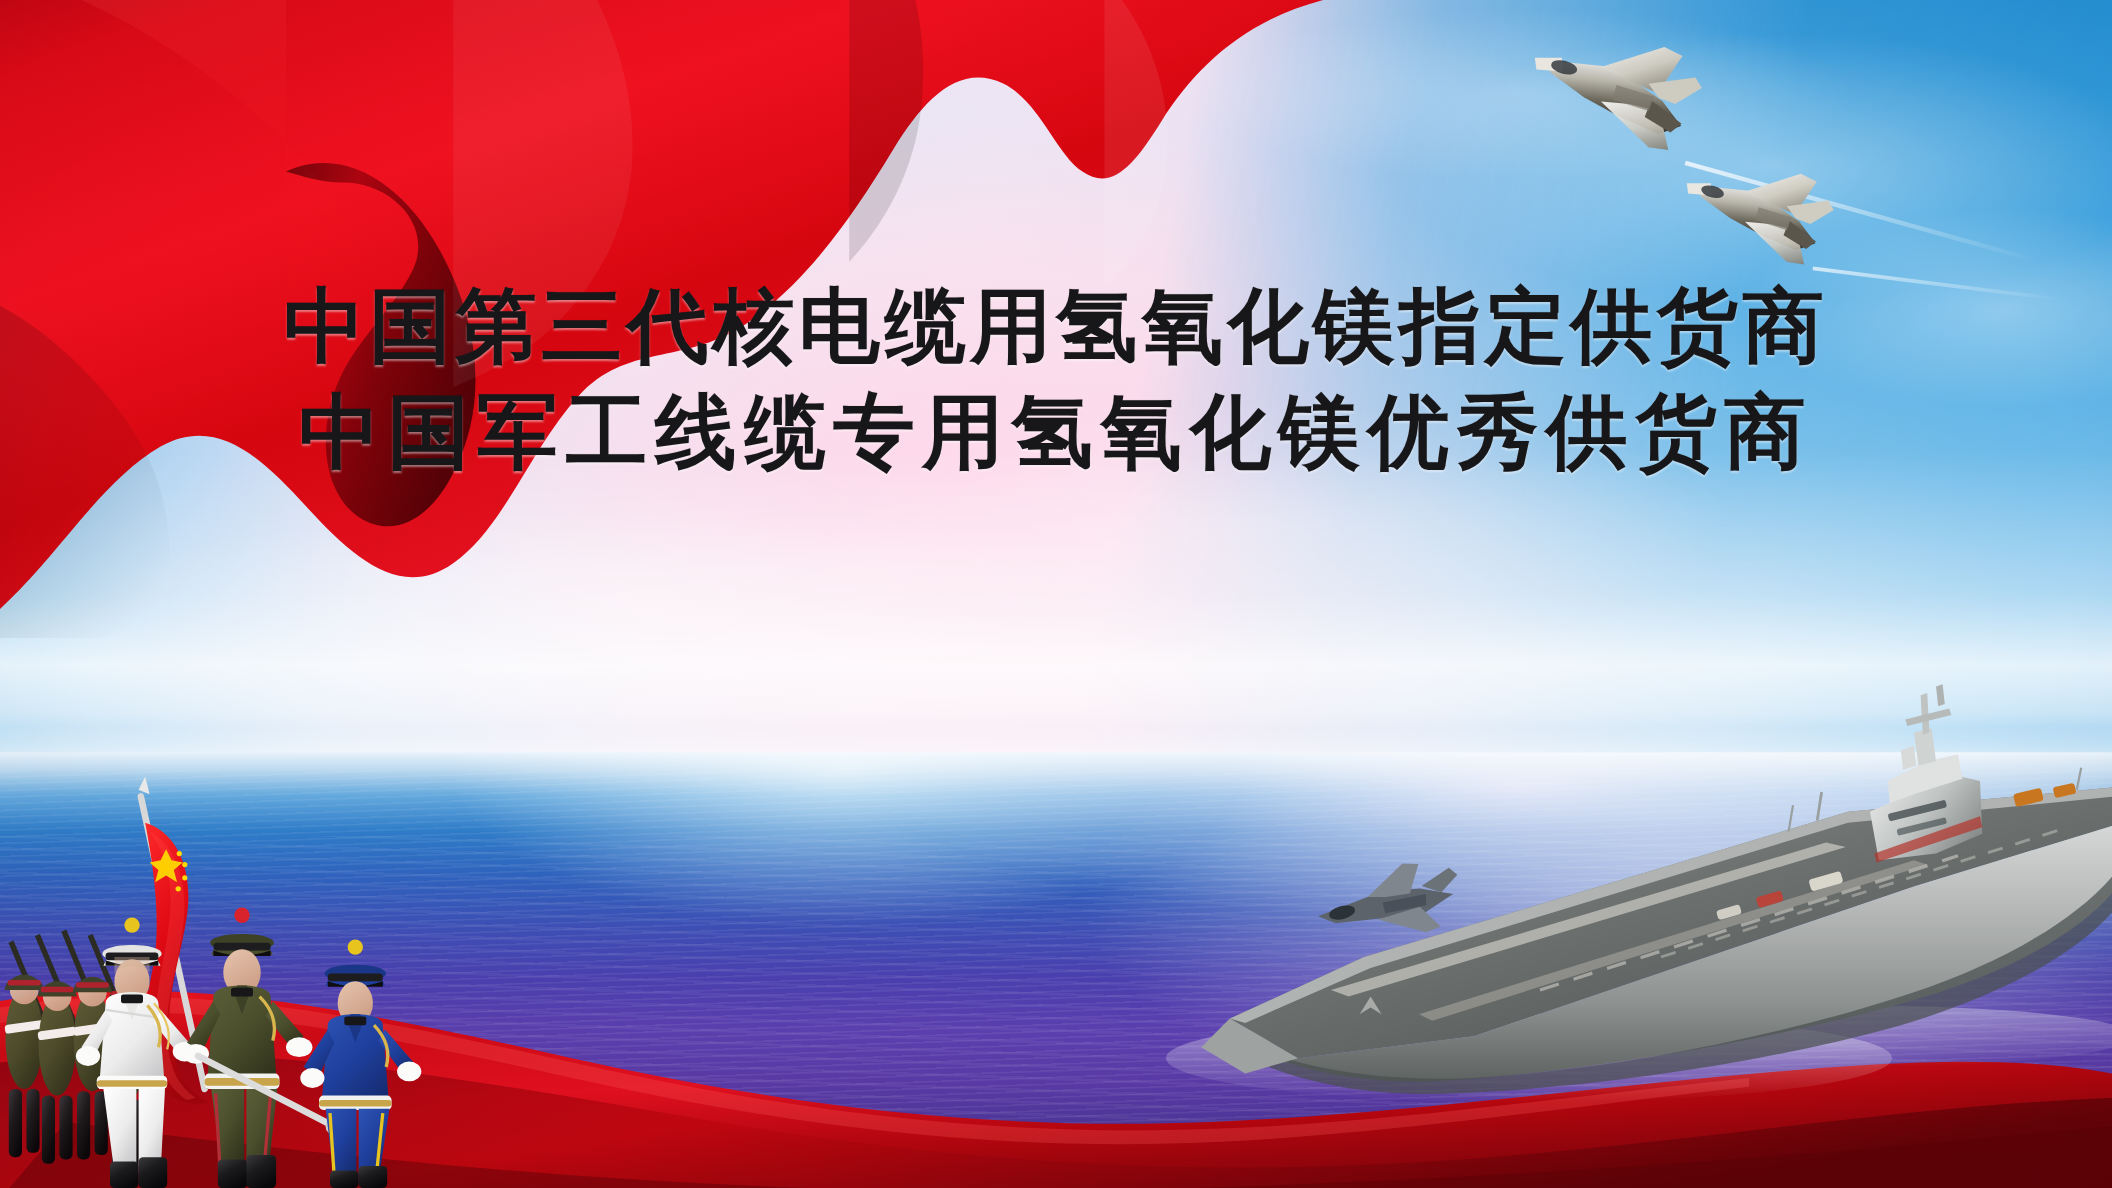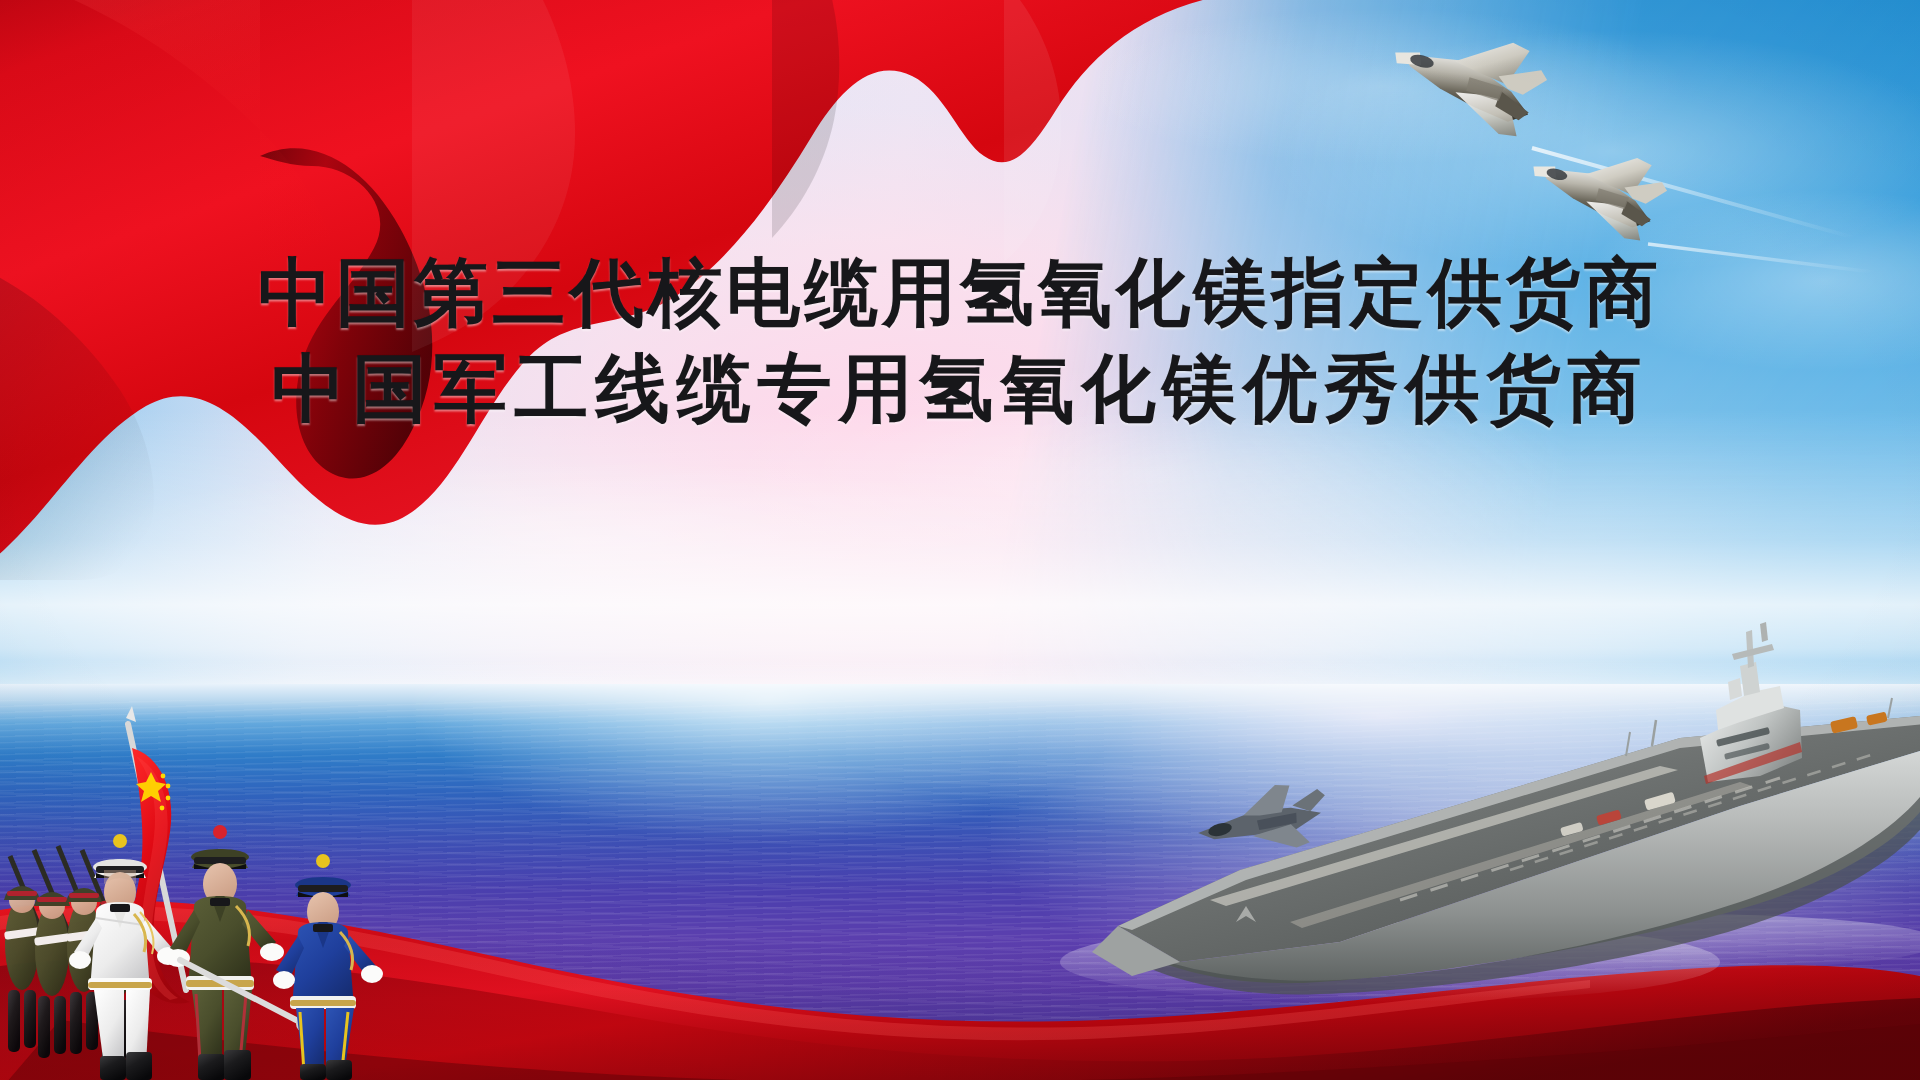--- a/index.html
+++ b/index.html
@@ -111,21 +111,21 @@
     z-index:40;
   }
   .title-line{
     font-size:74px;
     line-height:1.30;
     font-weight:700;
     color:#17171a;
     letter-spacing:4px;
     white-space:nowrap;
     text-shadow:0 2px 2px rgba(255,255,255,.45), 0 0 1px rgba(0,0,0,.25);
-    font-family:Liberation Mono, monospace;
+    font-family:Liberation Serif, serif;
   }
   #title-line-2{ letter-spacing:7px; }
 
   
   #silk-bottom{position:absolute;left:0;bottom:-10px;width:1920px;height:300px;}
 
   
   #guard{position:absolute;left:0;bottom:0;width:540px;height:420px;z-index:30;}
 
   

